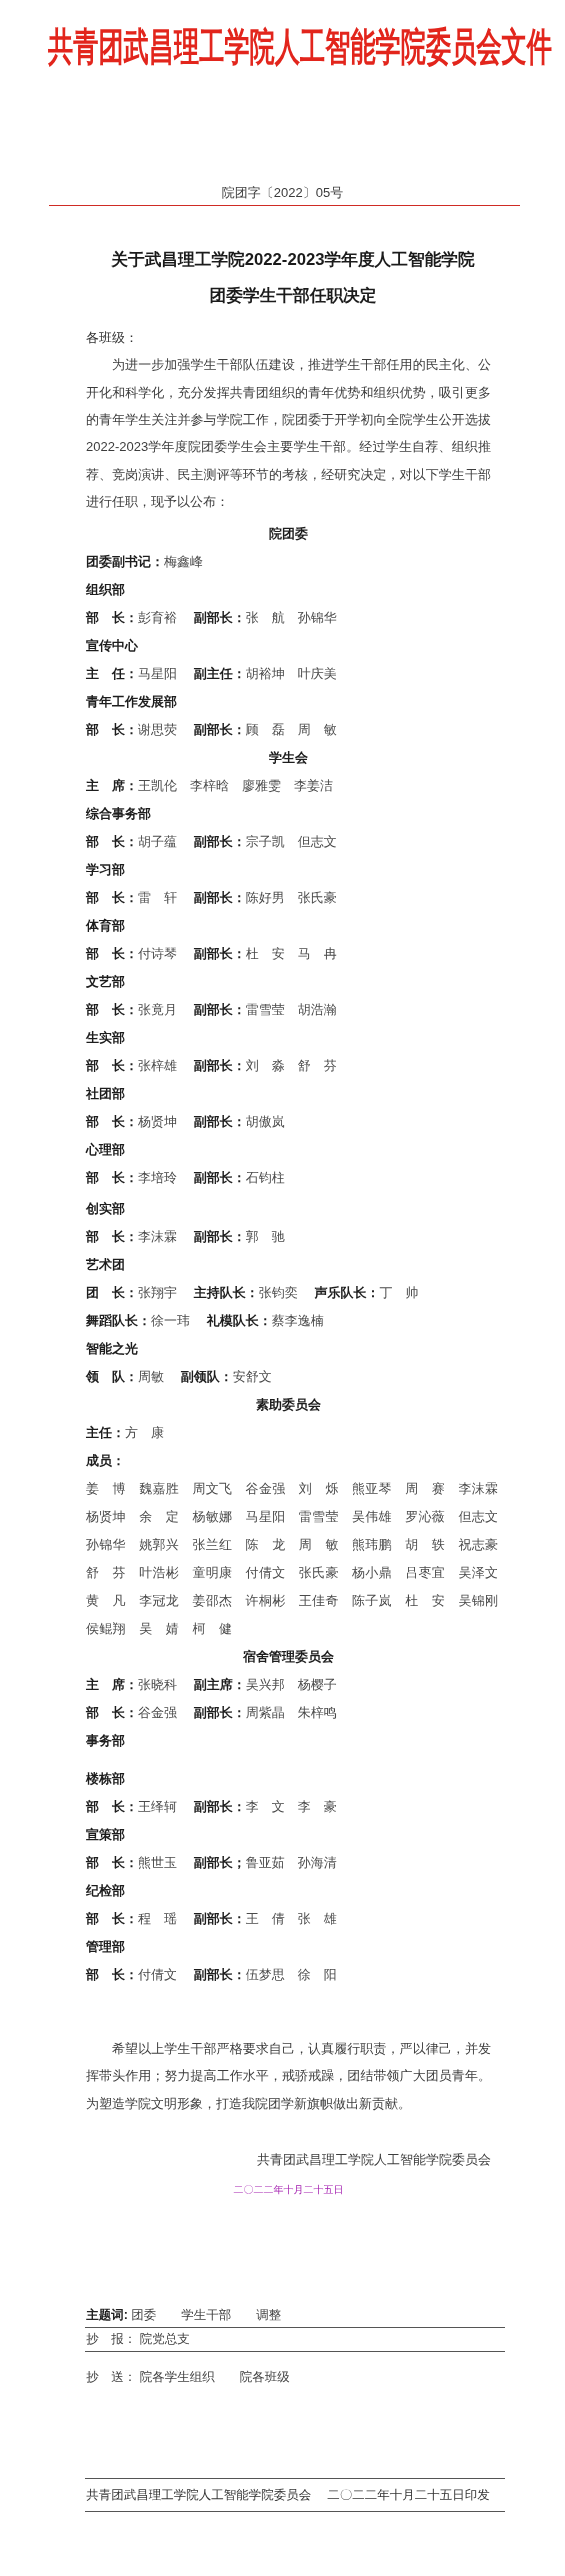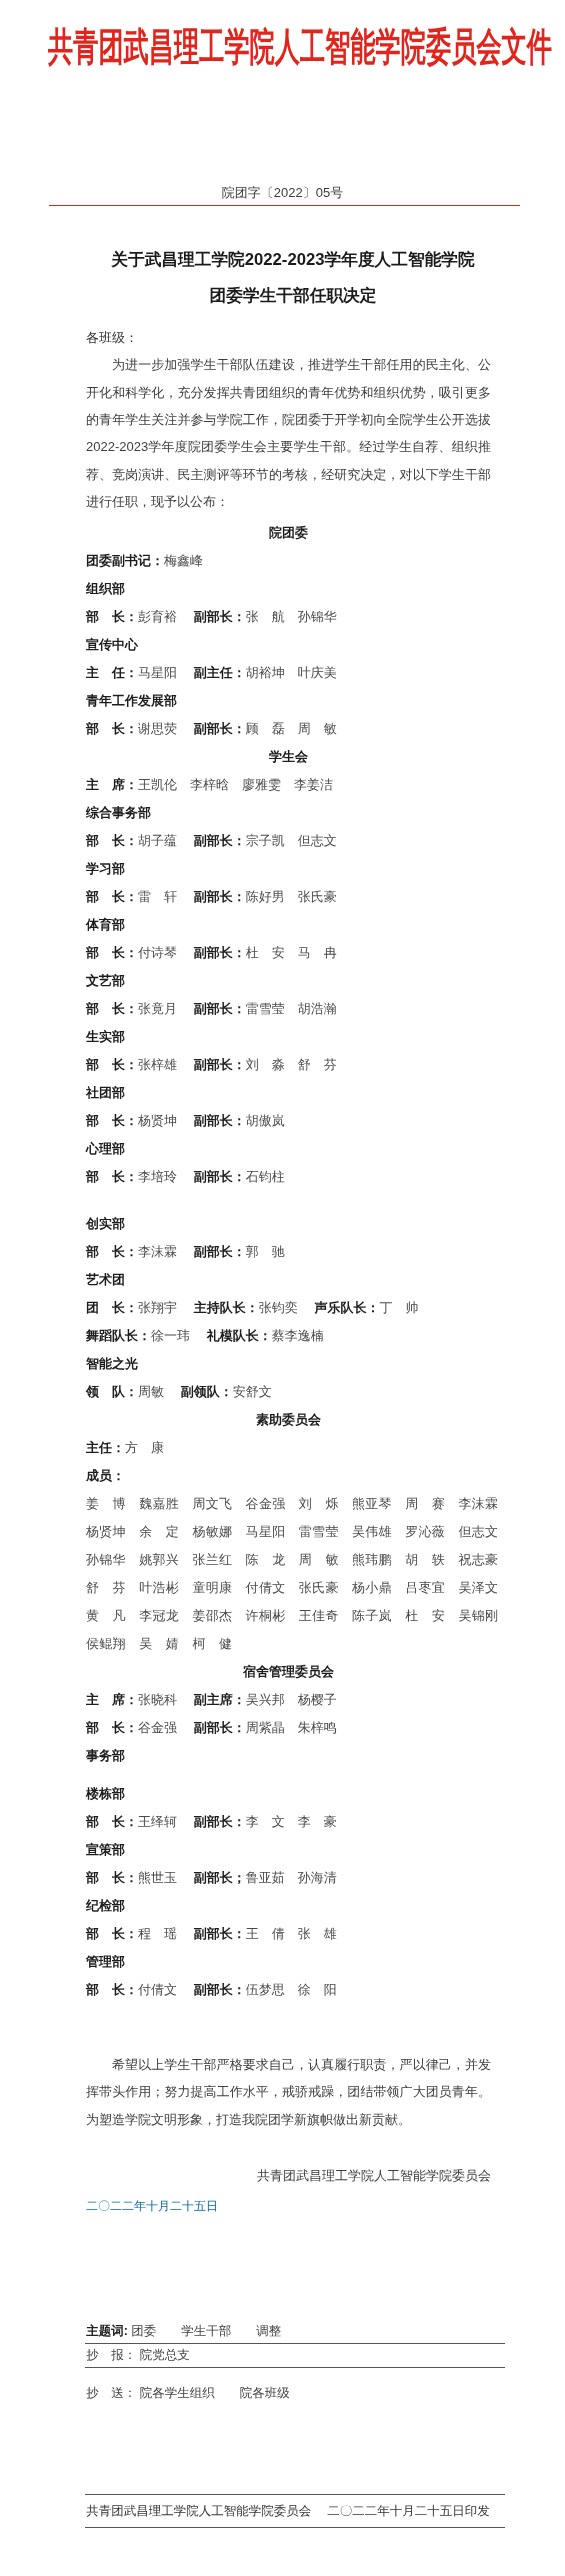--- a/index.html
+++ b/index.html
@@ -14,33 +14,33 @@
   .red-rule{margin:4.8px 0 0 49px;width:471px;border-top:1.8px solid #cf2b24;}
   
   .doc-title{margin-top:36px;text-align:center;font-weight:bold;font-size:16.7px;
         color:#1b1b1b;line-height:36px;padding-left:21px;}
   
   .content{padding:0 74px 0 86px;}
   .salutation{margin-top:9.5px;font-size:13px;line-height:27.4px;color:#333;}
   .para{margin:0;font-size:13px;line-height:27.4px;text-align:justify;
         text-indent:26px;color:#3d3d3d;}
   .lines{margin-top:4.8px;}
-  .line{font-size:13px;line-height:28px;white-space:nowrap;color:#4a4a4a;font-family:Liberation Mono, monospace;}
+  .line{font-size:13px;line-height:28px;white-space:nowrap;color:#4a4a4a;}
   .dept{font-weight:bold;color:#1d1d1d;}
   .center-heading{text-align:center;font-weight:bold;font-size:13px;line-height:28px;color:#1d1d1d;white-space:normal;}
   .kv .lbl{font-weight:bold;color:#1d1d1d;}
   .kv .val{color:#4a4a4a;}
   .kv .pair{margin-right:16.7px;}
   .kv .pair:last-child{margin-right:0;}
   .names{letter-spacing:0.3px;}
-  .mt12{margin-top:19px;}
+  .mt12{margin-top:3px;}
   .mt16{margin-top:9.5px;}
   .hope{margin-top:46px;}
   .sig-org{margin-top:27.4px;text-align:right;font-size:13px;line-height:30px;color:#3d3d3d;}
-  .sig-date{text-align:left;font-size:12px;line-height:30px;color:#0369a1;}
+  .sig-date{text-align:center;font-size:10px;line-height:30px;color:#a21caf;}
   
   .footer{margin-top:100px;padding-left:85px;width:420px;font-size:12.5px;color:#3f3f3f;}
   .f-row{line-height:18px;padding:1.2px 0 3.6px 1.2px;white-space:nowrap;}
   .f-lbl{font-weight:bold;color:#222;}
   .f-sep{border:none;border-top:1.2px solid #555;margin:0;}
   .f-gap{height:89px;}
   .f-imprint{line-height:20px;padding:6px 0 6px 1.2px;white-space:nowrap;color:#343434;}
 </style>
 </head>
 <body>

